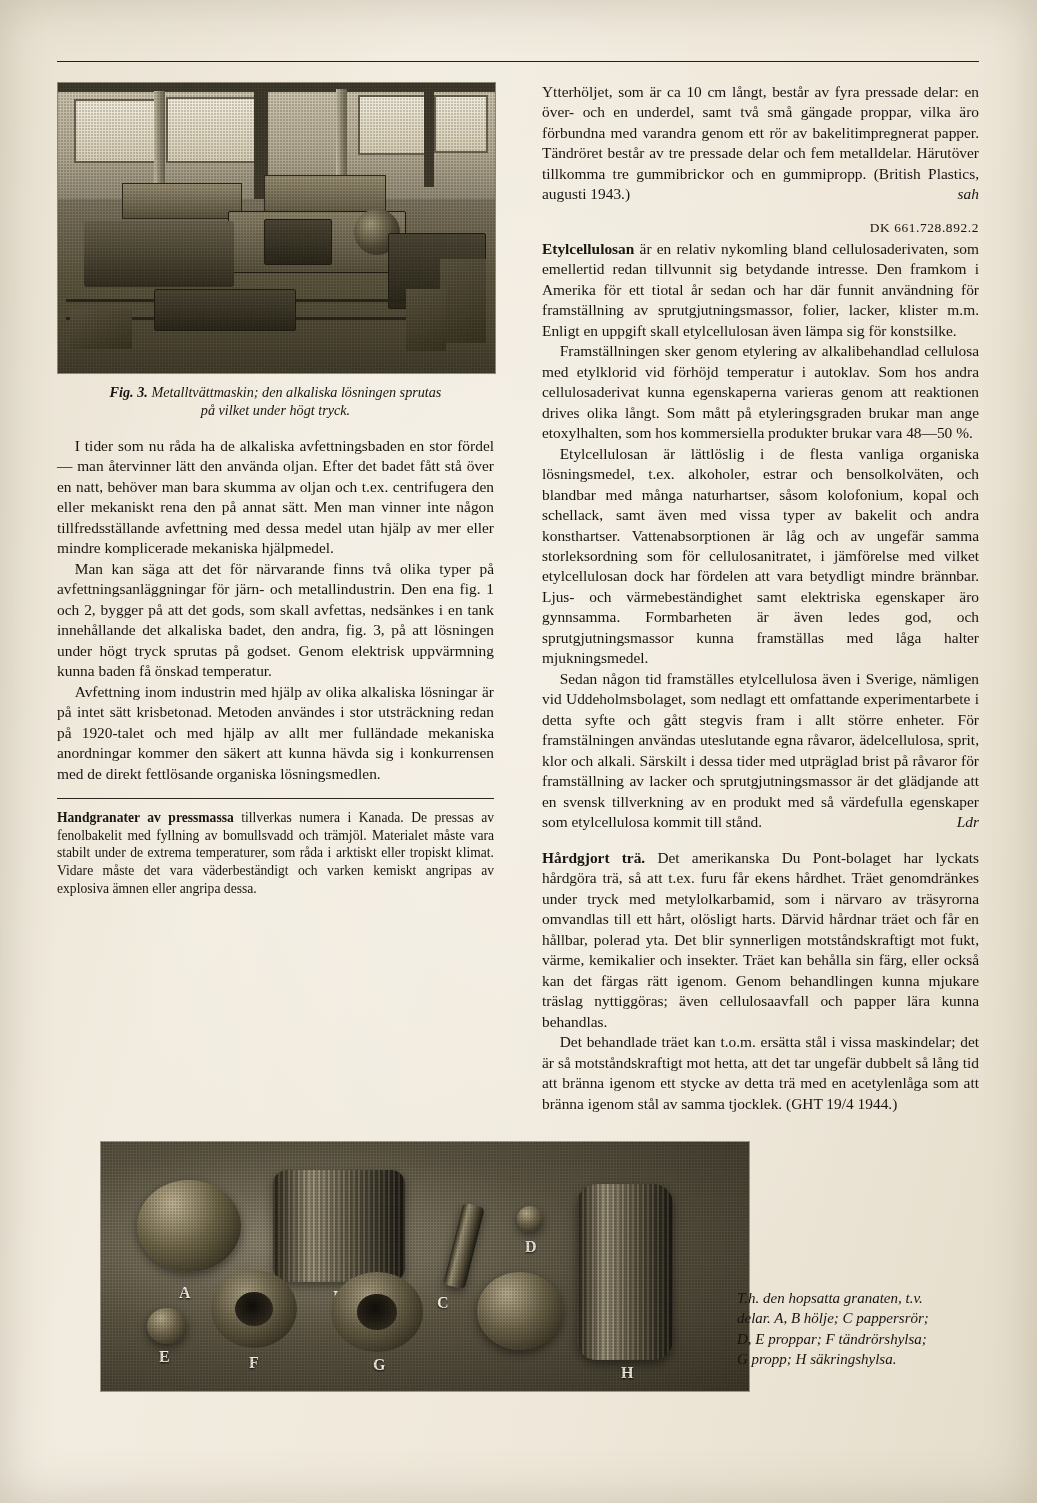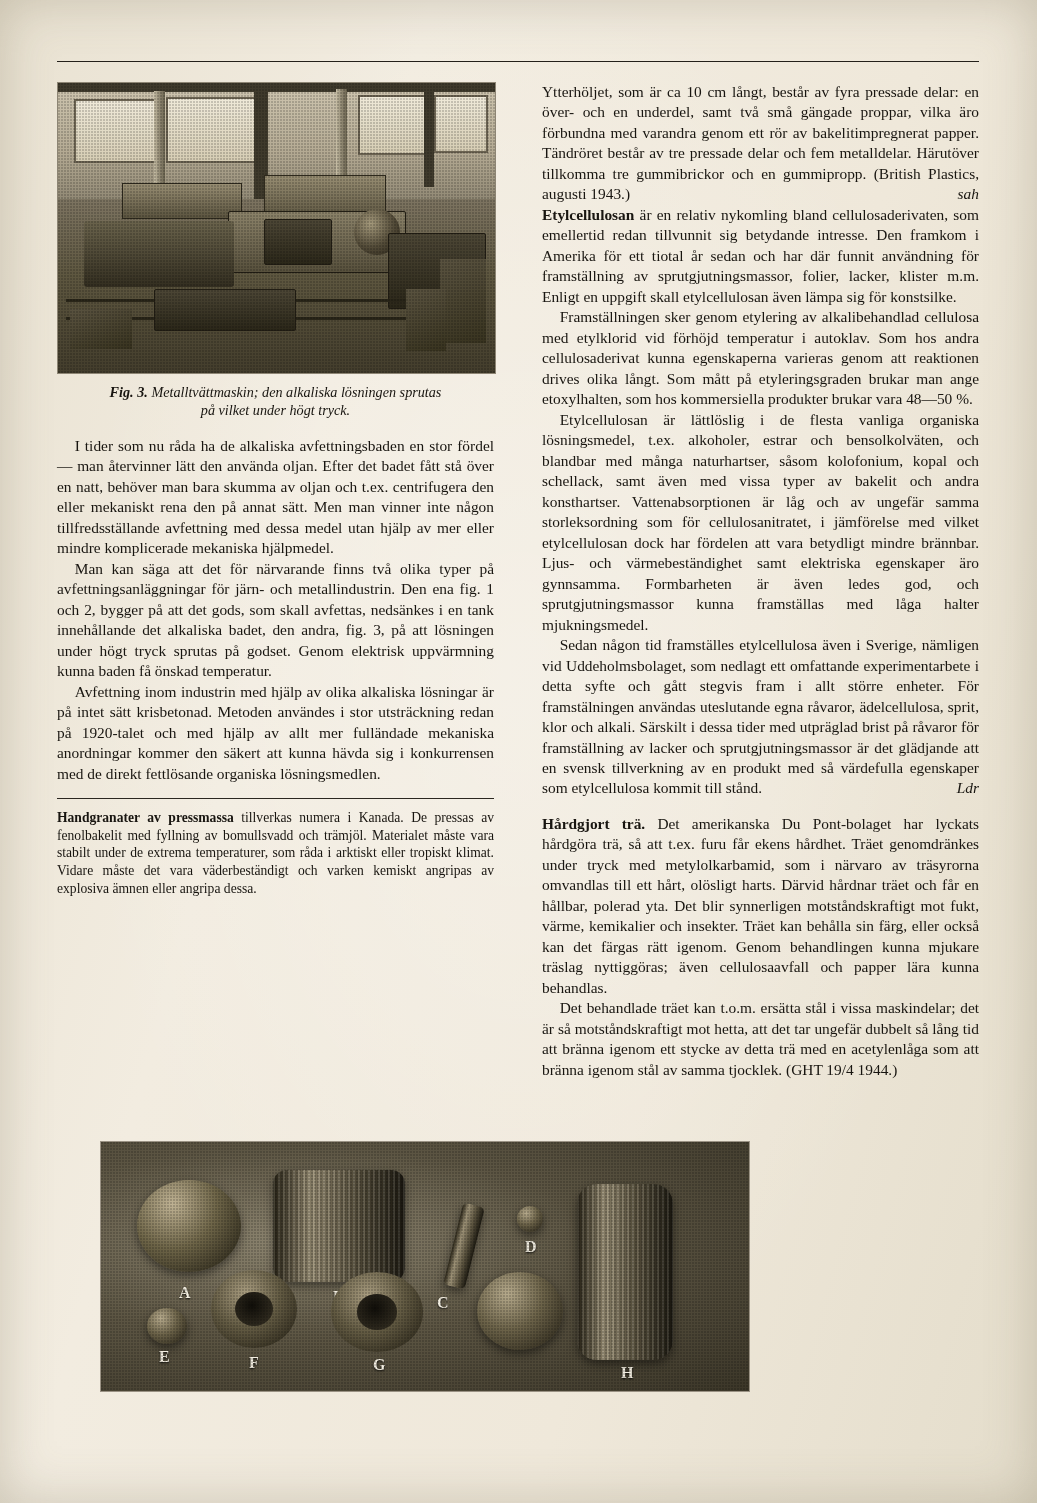--- a/index.html
+++ b/index.html
@@ -310,20 +310,21 @@
 
     <div class="note-block">
       <p class="noindent"><span class="sc">Handgranater av pressmassa</span><span> tillverkas numera i Kanada. De pressas av fenolbakelit med fyllning av bomullsvadd och trämjöl. Materialet måste vara stabilt under de extrema temperaturer, som råda i arktiskt eller tropiskt klimat. Vidare måste det vara väderbeständigt och varken kemiskt angripas av explosiva ämnen eller angripa dessa.</span></p>
     </div>
   </div>
 
   <div class="col col-right">
 
     <p class="noindent"><span>Ytterhöljet, som är ca 10 cm långt, består av fyra pressade delar: en över- och en underdel, samt två små gängade proppar, vilka äro förbundna med varandra genom ett rör av bakelitimpregnerat papper. Tändröret består av tre pressade delar och fem metalldelar. Härutöver tillkomma tre gummibrickor och en gummipropp. (British Plastics, augusti 1943.)</span><span class="sig-inline-right">sah</span></p>
 
+    <p class="dk-line">DK 661.728.892.2</p>
 
     <p class="noindent"><span class="lead">Etylcellulosan</span><span> är en relativ nykomling bland cellulosaderivaten, som emellertid redan tillvunnit sig betydande intresse. Den framkom i Amerika för ett tiotal år sedan och har där funnit användning för framställning av sprutgjutningsmassor, folier, lacker, klister m.m. Enligt en uppgift skall etylcellulosan även lämpa sig för konstsilke.</span></p>
     <p>Framställningen sker genom etylering av alkalibehandlad cellulosa med etylklorid vid förhöjd temperatur i autoklav. Som hos andra cellulosaderivat kunna egenskaperna varieras genom att reaktionen drives olika långt. Som mått på etyleringsgraden brukar man ange etoxylhalten, som hos kommersiella produkter brukar vara 48—50 %.</p>
     <p>Etylcellulosan är lättlöslig i de flesta vanliga organiska lösningsmedel, t.ex. alkoholer, estrar och bensolkolväten, och blandbar med många naturhartser, såsom kolofonium, kopal och schellack, samt även med vissa typer av bakelit och andra konsthartser. Vattenabsorptionen är låg och av ungefär samma storleksordning som för cellulosanitratet, i jämförelse med vilket etylcellulosan dock har fördelen att vara betydligt mindre brännbar. Ljus- och värmebeständighet samt elektriska egenskaper äro gynnsamma. Formbarheten är även ledes god, och sprutgjutningsmassor kunna framställas med låga halter mjukningsmedel.</p>
     <p><span>Sedan någon tid framställes etylcellulosa även i Sverige, nämligen vid Uddeholmsbolaget, som nedlagt ett omfattande experimentarbete i detta syfte och gått stegvis fram i allt större enheter. För framstälningen användas uteslutande egna råvaror, ädelcellulosa, sprit, klor och alkali. Särskilt i dessa tider med utpräglad brist på råvaror för framställning av lacker och sprutgjutningsmassor är det glädjande att en svensk tillverkning av en produkt med så värdefulla egenskaper som etylcellulosa kommit till stånd.</span><span class="sig-inline-right">Ldr</span></p>
 
     <p class="noindent spaced-gap"><span class="lead">Hårdgjort trä.</span><span> Det amerikanska Du Pont-bolaget har lyckats hårdgöra trä, så att t.ex. furu får ekens hårdhet. Träet genomdränkes under tryck med metylolkarbamid, som i närvaro av träsyrorna omvandlas till ett hårt, olösligt harts. Därvid hårdnar träet och får en hållbar, polerad yta. Det blir synnerligen motståndskraftigt mot fukt, värme, kemikalier och insekter. Träet kan behålla sin färg, eller också kan det färgas rätt igenom. Genom behandlingen kunna mjukare träslag nyttiggöras; även cellulosaavfall och papper lära kunna behandlas.</span></p>
     <p>Det behandlade träet kan t.o.m. ersätta stål i vissa maskindelar; det är så motståndskraftigt mot hetta, att det tar ungefär dubbelt så lång tid att bränna igenom ett stycke av detta trä med en acetylenlåga som att bränna igenom stål av samma tjocklek. (GHT 19/4 1944.)</p>
   </div>
 
@@ -352,15 +353,21 @@
     <div class="ring" style="left:230px; top:130px; width:92px; height:80px;"></div>
     <div class="lbl" style="left:272px; top:214px;">G</div>
 
     <div class="cyl ribbed" style="left:476px; top:42px; width:96px; height:176px; border-radius:20px;"></div>
     <div class="obj" style="left:376px; top:130px; width:86px; height:78px;"></div>
     <div class="lbl" style="left:520px; top:222px;">H</div>
 
     <div class="halftone"></div>
   </div>
 
+  <div class="plate-caption">
+    <span>T.h. den hopsatta granaten, t.v.</span><br>
+    <span>delar. A, B hölje; C pappersrör;</span><br>
+    <span>D, E proppar; F tändrörshylsa;</span><br>
+    <span>G propp; H säkringshylsa.</span>
+  </div>
 
   <div class="edge-shade"></div>
 </div>
 
 </body></html>

